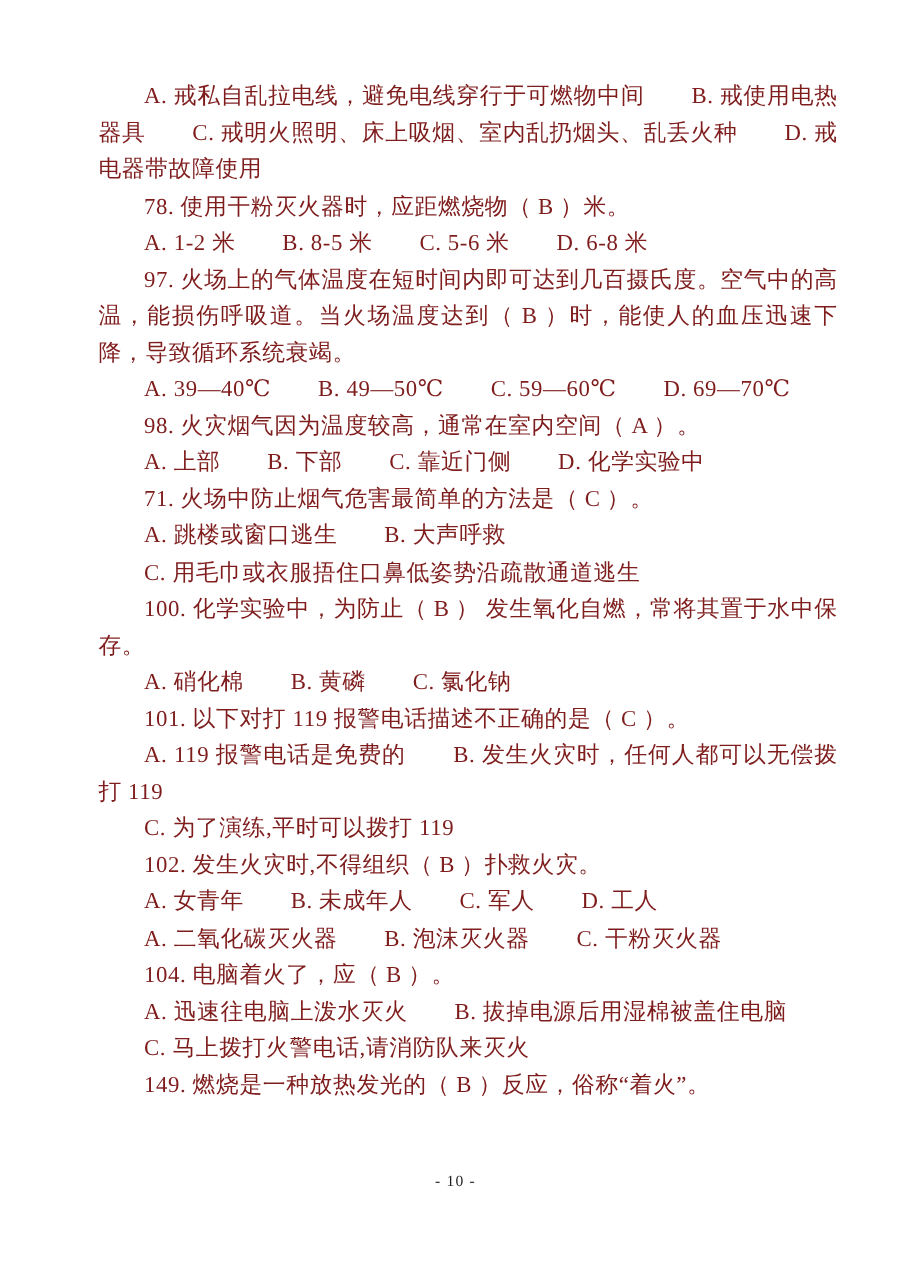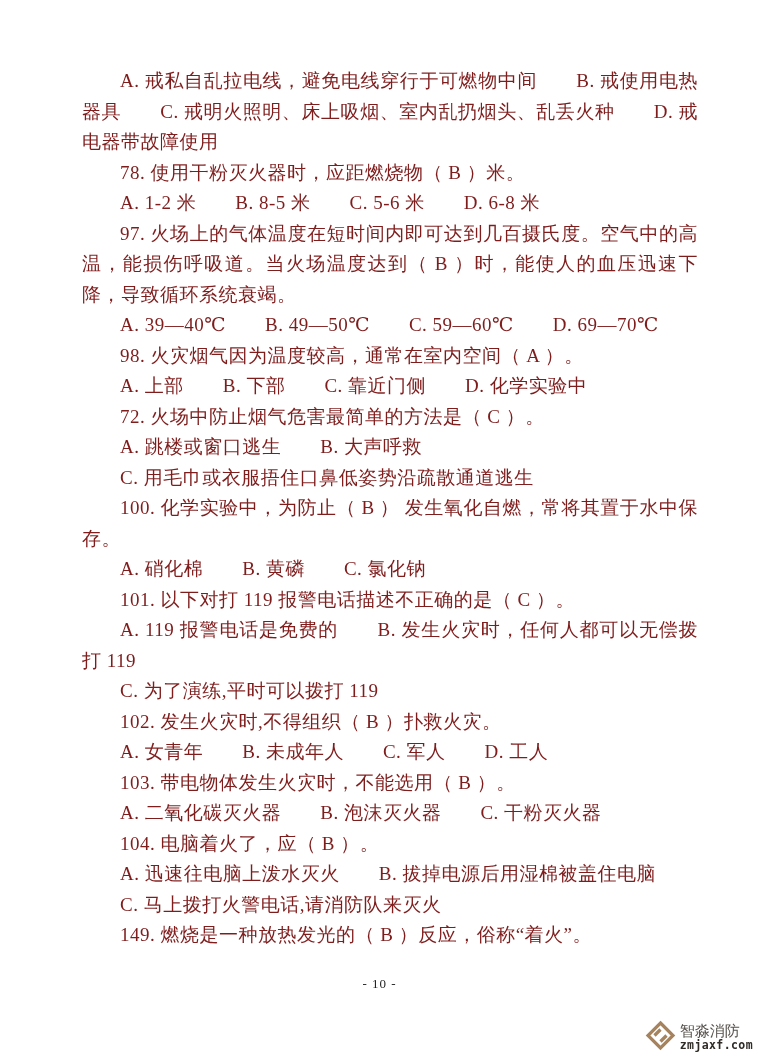--- a/index.html
+++ b/index.html
@@ -72,46 +72,33 @@
 <div class="page">
 
   <div class="content">
     <p>A. 戒私自乱拉电线，避免电线穿行于可燃物中间　　B. 戒使用电热器具　　C. 戒明火照明、床上吸烟、室内乱扔烟头、乱丢火种　　D. 戒电器带故障使用</p>
     <p>78. 使用干粉灭火器时，应距燃烧物（ B ）米。</p>
     <p>A. 1-2 米　　B. 8-5 米　　C. 5-6 米　　D. 6-8 米</p>
     <p>97. 火场上的气体温度在短时间内即可达到几百摄氏度。空气中的高温，能损伤呼吸道。当火场温度达到（ B ）时，能使人的血压迅速下降，导致循环系统衰竭。</p>
     <p>A. 39—40℃　　B. 49—50℃　　C.  59—60℃　　D.  69—70℃</p>
     <p>98. 火灾烟气因为温度较高，通常在室内空间（ A ）。</p>
     <p>A. 上部　　B. 下部　　C. 靠近门侧　　D. 化学实验中</p>
-    <p>72. 火场中防止烟气危害最简单的方法是（ C ）。</p>
+    <p>71. 火场中防止烟气危害最简单的方法是（ C ）。</p>
     <p>A. 跳楼或窗口逃生　　B. 大声呼救</p>
     <p>C. 用毛巾或衣服捂住口鼻低姿势沿疏散通道逃生</p>
     <p>100. 化学实验中，为防止（ B ） 发生氧化自燃，常将其置于水中保存。</p>
     <p>A. 硝化棉　　B. 黄磷　　C. 氯化钠</p>
     <p>101. 以下对打 119 报警电话描述不正确的是（ C ）。</p>
     <p>A. 119 报警电话是免费的　　B. 发生火灾时，任何人都可以无偿拨打 119</p>
     <p>C. 为了演练,平时可以拨打 119</p>
     <p>102. 发生火灾时,不得组织（ B ）扑救火灾。</p>
     <p>A. 女青年　　B. 未成年人　　C. 军人　　D. 工人</p>
-    <p>103. 带电物体发生火灾时，不能选用（ B ）。</p>
     <p>A. 二氧化碳灭火器　　B. 泡沫灭火器　　C. 干粉灭火器</p>
     <p>104. 电脑着火了，应（ B ）。</p>
     <p>A. 迅速往电脑上泼水灭火　　B. 拔掉电源后用湿棉被盖住电脑</p>
     <p>C. 马上拨打火警电话,请消防队来灭火</p>
     <p>149. 燃烧是一种放热发光的（ B ）反应，俗称“着火”。</p>
   </div>
 
   <div class="footer">- 10 -</div>
 
-  <div class="watermark">
-    <span>
-      <svg width="31" height="31" viewBox="0 0 31 31">
-        <path d="M15.5 3 L28 15.5 L15.5 28 L3 15.5 Z" fill="none" stroke="#a5835f" stroke-width="3.2"></path>
-        <path d="M9.5 15.5 L15.5 9.5 M15.5 21.5 L21.5 15.5" fill="none" stroke="#a5835f" stroke-width="3.2"></path>
-      </svg>
-    </span>
-    <span class="texts">
-      <span class="logo-brand">智淼消防</span>
-      <span class="logo-site">zmjaxf.com</span>
-    </span>
-  </div>
 
 </div>
 
 </body></html>

